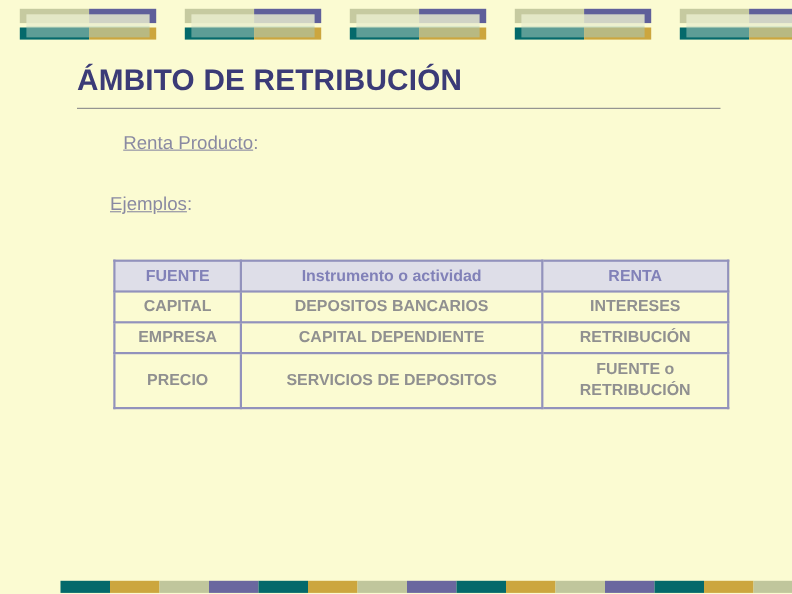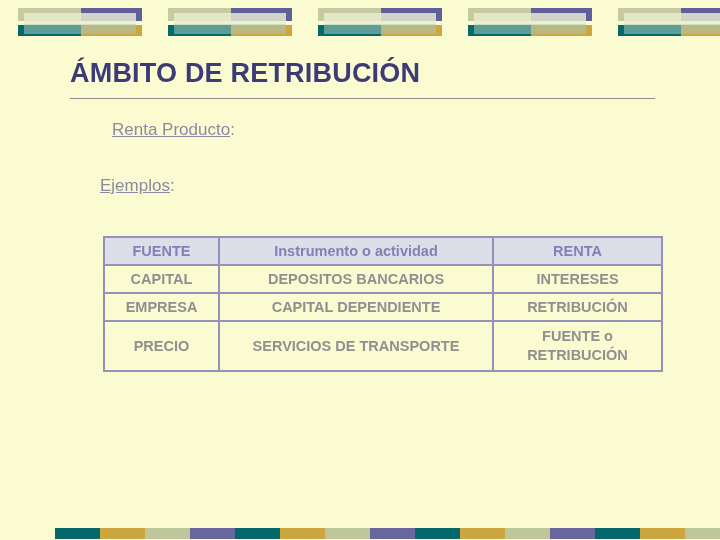--- a/index.html
+++ b/index.html
@@ -233,21 +233,21 @@
           <td class="col-2">DEPOSITOS BANCARIOS</td>
           <td class="col-3">INTERESES</td>
         </tr>
         <tr>
           <td class="col-1">EMPRESA</td>
           <td class="col-2">CAPITAL DEPENDIENTE</td>
           <td class="col-3">RETRIBUCIÓN</td>
         </tr>
         <tr class="tall">
           <td class="col-1">PRECIO</td>
-          <td class="col-2">SERVICIOS DE TRANSPORTE</td>
+          <td class="col-2">SERVICIOS DE DEPOSITOS</td>
           <td class="col-3">FUENTE o RETRIBUCIÓN</td>
         </tr>
       </tbody>
   </table>
 </div>
 
 <div id="bottom-band">
     <div class="bot-block" style="left: 55px; width: 90px;">
       <div class="bb-left c-teal" style="width:45px"></div>
       <div class="bb-right c-gold" style="left:45px;width:45px"></div>

